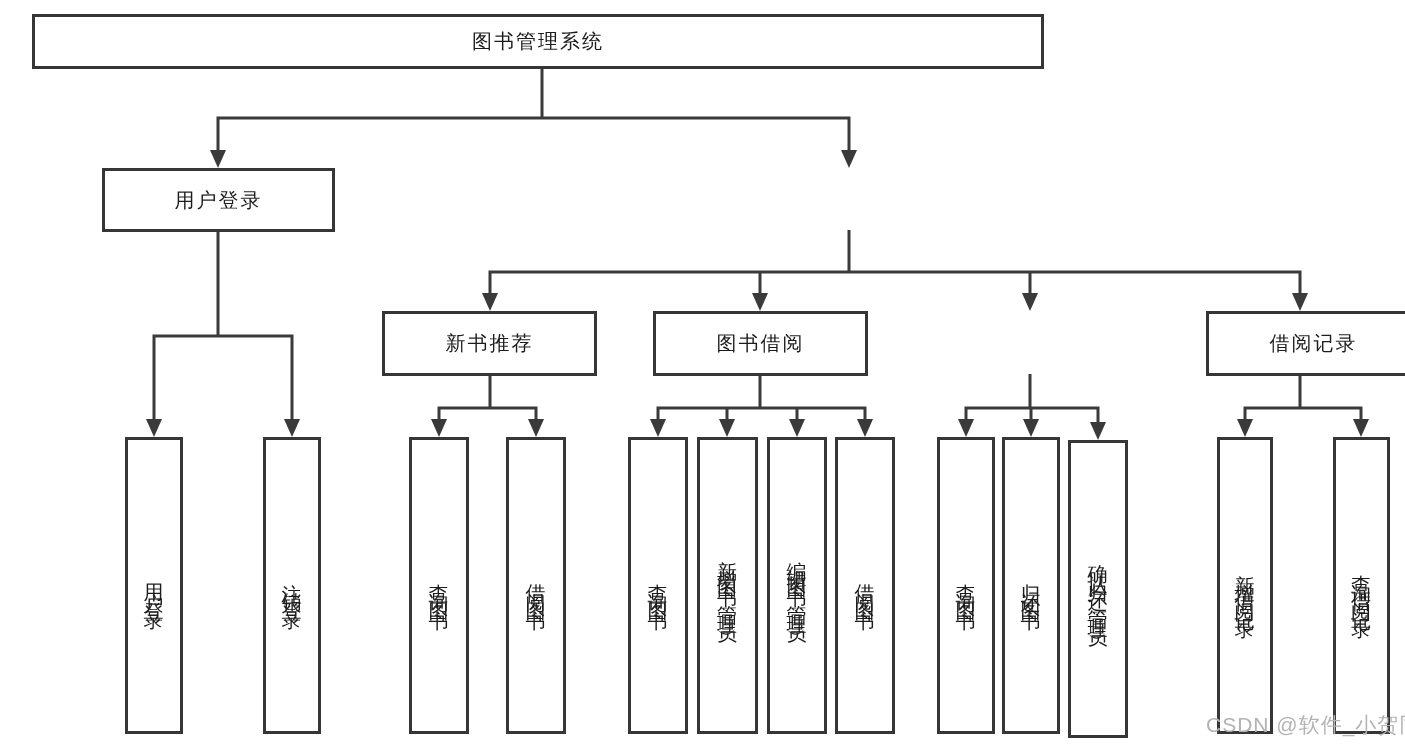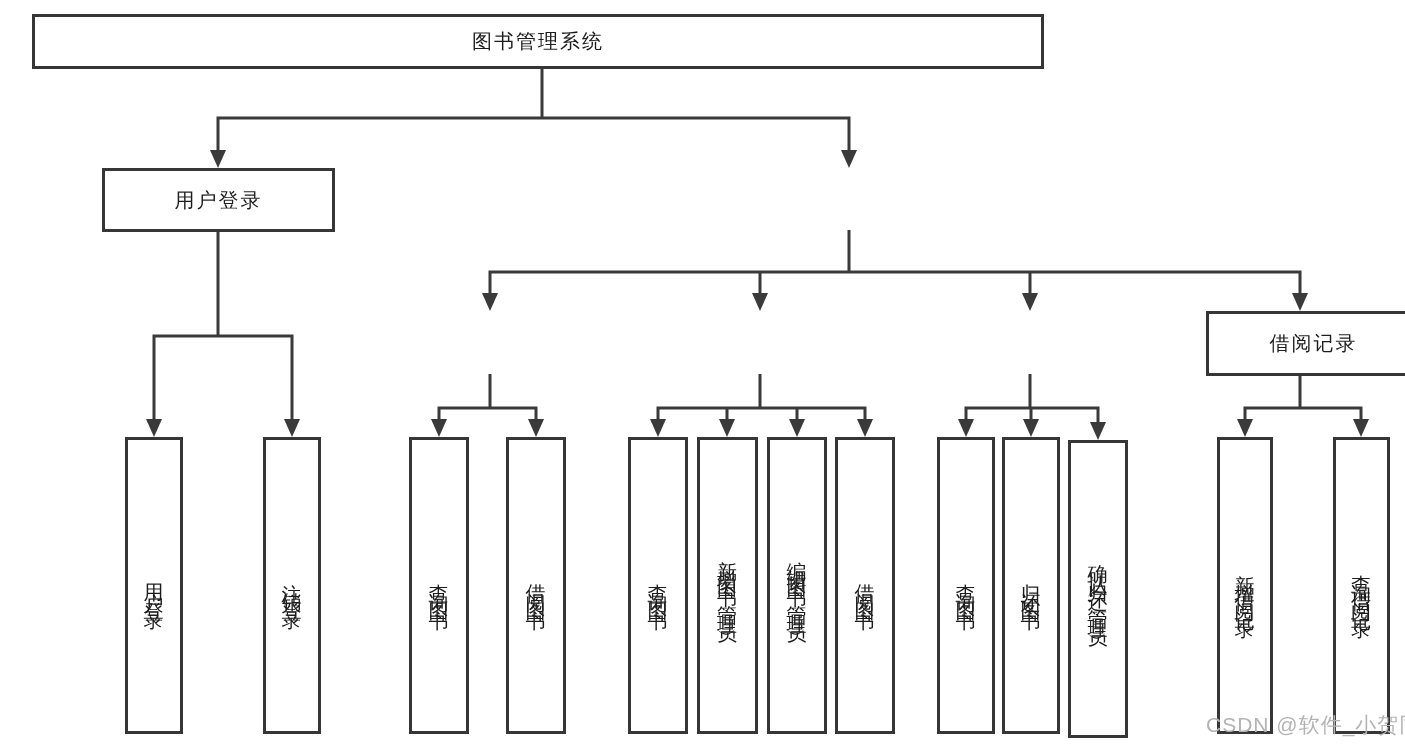--- a/index.html
+++ b/index.html
@@ -77,20 +77,26 @@
   </svg>
 
   <div class="box" style="left:12px;top:14px;width:1012px;height:55px">
     <span>图书管理系统</span>
   </div>
 
   <div class="box" style="left:82px;top:168px;width:233px;height:64px">
     <span>用户登录</span>
   </div>
 
+  <div class="box" style="left:362px;top:311px;width:215px;height:65px">
+    <span>新书推荐</span>
+  </div>
+  <div class="box" style="left:633px;top:311px;width:215px;height:65px">
+    <span>图书借阅</span>
+  </div>
   <div class="box" style="left:1186px;top:311px;width:215px;height:65px">
     <span>借阅记录</span>
   </div>
 
   <div class="box vbox" style="left:105px;top:437px;width:58px;height:297px">
     <span>用户登录</span>
   </div>
   <div class="box vbox" style="left:243px;top:437px;width:58px;height:297px">
     <span>注销登录</span>
   </div>

